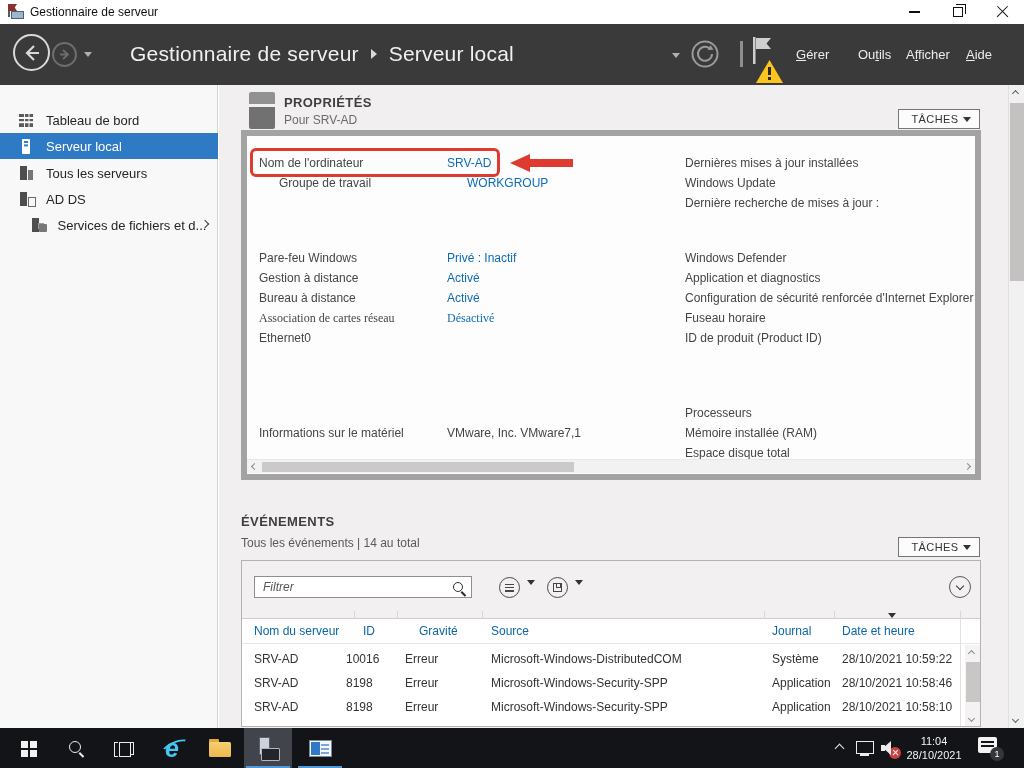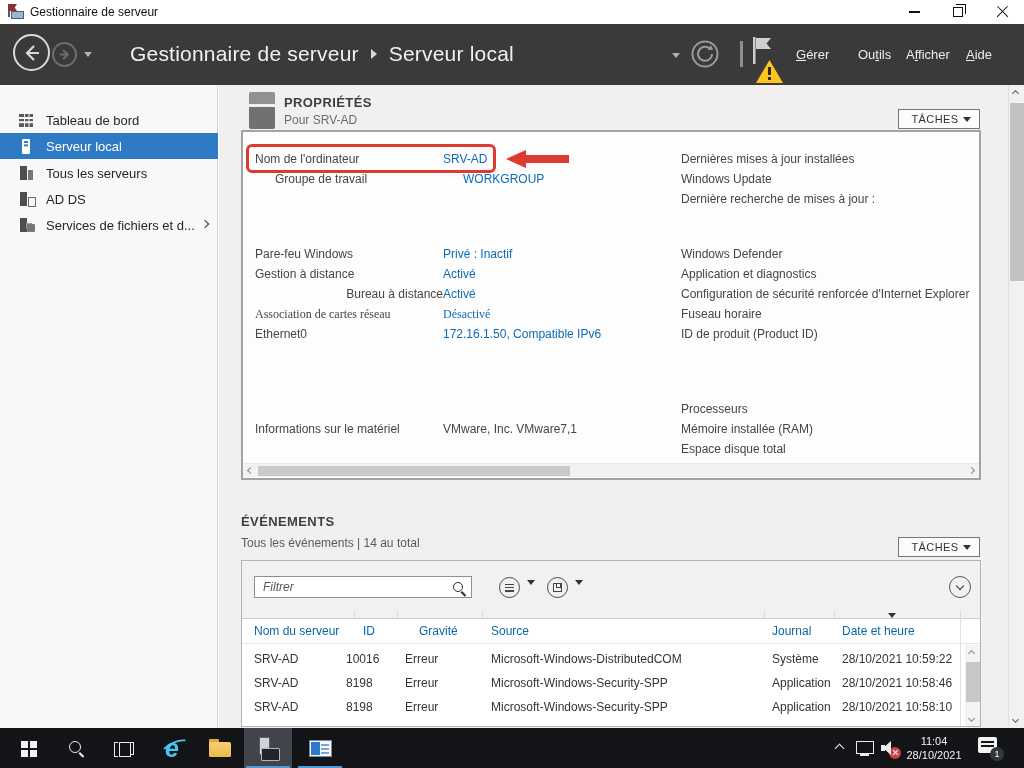--- a/index.html
+++ b/index.html
@@ -39,21 +39,21 @@
   .warn-tri { position:absolute; left:4px; top:24px; width:27px; height:23px; background:#fcc41e; clip-path:polygon(50% 0,100% 100%,0 100%); }
   .warn-tri .bar { position:absolute; left:12px; top:7px; width:3px; height:8px; background:#2b2b2b; }
   .warn-tri .dot { position:absolute; left:12px; top:17px; width:3px; height:3px; background:#2b2b2b; }
   .menu-item { position:absolute; top:21px; height:20px; line-height:20px; font-size:13px; color:#ececec; }
   .menu-item .key { text-decoration:underline; }
   .m1 { left:796px; } .m2 { left:858px; } .m3 { left:906px; } .m4 { left:966px; }
 
   
   .sidebar { position:absolute; left:0; top:85px; width:218px; height:643px; background:#f9f8f8; border-right:1px solid #d6d3d3; }
   .side-item { position:absolute; left:0; width:218px; height:26px; display:flex; align-items:center; padding-left:18px; gap:11px; font-size:13px; color:#262626; }
-  .s1 { top:22px; } .s2 { top:48px; background:#2f7ac5; color:#fff; } .s3 { top:75px; } .s4 { top:101px; } .s5 { top:127px; }
+  .s1 { top:22px; } .s2 { top:48px; background:#2f7ac5; color:#fff; } .s3 { top:75px; } .s4 { top:101px; } .s5 { top:127px;justify-content:center; }
   .si { position:relative; width:17px; height:15px; flex:0 0 17px; }
   .si-dash::before { content:""; position:absolute; left:1px; top:1px; width:14px; height:13px; background:#5b5b5b; }
   .si-dash .vlines { position:absolute; left:5.5px; top:1px; width:1.5px; height:13px; background:#f9f8f8; box-shadow:4.5px 0 #f9f8f8; }
   .si-dash .hline  { position:absolute; left:1px; top:4.8px; width:14px; height:1.5px; background:#f9f8f8; box-shadow:0 4.2px #f9f8f8; }
   .si-tower::before { content:""; position:absolute; left:4px; top:0; width:8px; height:15px; background:#fff; border-radius:1px; }
   .si-tower::after  { content:""; position:absolute; left:6px; top:2.5px; width:4px; height:1.6px; background:#2f7ac5; box-shadow:0 3.4px #2f7ac5; }
   .si-servers::before { content:""; position:absolute; left:2px; top:0; width:7px; height:14px; background:#4e4e4e; }
   .si-servers::after  { content:""; position:absolute; left:10px; top:4px; width:5px; height:10px; background:#777; }
   .si-adds::before { content:""; position:absolute; left:2px; top:0; width:7px; height:14px; background:#4e4e4e; }
   .si-adds::after  { content:""; position:absolute; left:10px; top:5px; width:6px; height:8px; border:1.6px solid #6a6a6a; }
@@ -66,29 +66,29 @@
   .props-icon { position:absolute; left:30px; top:7px; width:26px; height:37px; border-radius:2px;
                 background:linear-gradient(#919191 0 12px,#f1efef 12px 15px,#717171 15px 100%); }
   .sec-title { position:absolute; font-size:13px; font-weight:bold; color:#3f3f3f; letter-spacing:.4px; }
   .props-title { left:65px; top:10px; }
   .props-sub { position:absolute; left:65px; top:28px; font-size:12px; color:#6b6b6b; }
   .tasks-btn { position:absolute; left:679px; width:82px; height:20px; background:#fcfcfc; border:1px solid #767676; display:flex; align-items:center; padding:0 8px; }
   .tb1 { top:24px; } .tb2 { top:452px; }
   .tasks-label { flex:1; text-align:center; font-size:11px; color:#333; letter-spacing:.4px; }
 
   
-  .props-panel { position:absolute; left:22px; top:45px; width:740px; height:350px; background:#fdfdfd; border:2px solid #a3a3a3; overflow:hidden; }
+  .props-panel { position:absolute; left:22px; top:45px; width:740px; height:350px; background:#fdfdfd; border:6px solid #a3a3a3; overflow:hidden; }
   .prow { position:absolute; height:20px; line-height:20px; font-size:12px; display:flex; }
   .plabel { width:188px; color:#454545; }
   .pvalue { color:#0d6cb8; white-space:nowrap; }
   .pvalue.plain { color:#454545; }
   .prl { position:absolute; left:438px; height:20px; line-height:20px; font-size:12px; color:#454545; white-space:nowrap; }
   .g1a { top:17px; left:12px; } .g1b { top:37px; left:12px;margin-left:20px; }
   .r1a { top:17px; } .r1b { top:37px; } .r1c { top:57px; }
-  .g2a { top:112px; left:12px; } .g2b { top:132px; left:12px; } .g2c { top:152px; left:12px;text-align:right; } .g2d { top:172px; left:12px;font-family:Liberation Serif, serif; } .g2e { top:192px; left:12px; }
+  .g2a { top:112px; left:12px; } .g2b { top:132px; left:12px; } .g2c { top:152px; left:12px; } .g2d { top:172px; left:12px;font-family:Liberation Serif, serif; } .g2e { top:192px; left:12px; }
   .r2a { top:112px; } .r2b { top:132px; } .r2c { top:152px; } .r2d { top:172px; } .r2e { top:192px; }
   .g3a { top:267px; left:12px; } .g3b { top:287px; left:12px; }
   .r3a { top:267px; } .r3b { top:287px; } .r3c { top:307px; }
   .annot-box { position:absolute; left:3px; top:12px; width:250px; height:29px; border:3px solid #de3b30; border-radius:6px; }
   .annot-arrow { position:absolute; left:263px; top:18px; width:63px; height:18px; }
   .annot-arrow .head { position:absolute; left:0; top:0; width:0; height:0; border-top:9px solid transparent; border-bottom:9px solid transparent; border-right:20px solid #de3b30; }
   .annot-arrow .shaft { position:absolute; left:18px; top:5px; width:45px; height:8px; background:#de3b30; }
   .props-hscroll { position:absolute; left:0; right:0; bottom:1px; height:14px; background:#f3f2f2; border-top:1px solid #e8e8e8; }
   .hthumb { position:absolute; left:15px; top:2px; width:312px; height:10px; background:#cbc9c9; }
   .chev { width:7px; height:7px; border-right:1.7px solid #8a8a8a; border-bottom:1.7px solid #8a8a8a; display:inline-block; }
@@ -317,21 +317,20 @@
       <div class="prow g2c">
           <span class="plabel">Bureau à distance</span>
           <span class="pvalue">Activé</span>
         </div>
       <div class="prow g2d">
           <span class="plabel">Association de cartes réseau</span>
           <span class="pvalue">Désactivé</span>
         </div>
       <div class="prow g2e">
           <span class="plabel">Ethernet0</span>
-          <span class="pvalue">172.16.1.50, Compatible IPv6</span>
         </div>
       <div class="prl r2a">Windows Defender</div>
       <div class="prl r2b">Application et diagnostics</div>
       <div class="prl r2c">Configuration de sécurité renforcée d'Internet Explorer</div>
       <div class="prl r2d">Fuseau horaire</div>
       <div class="prl r2e">ID de produit (Product ID)</div>
 
       <div class="prow g3b">
           <span class="plabel">Informations sur le matériel</span>
           <span class="pvalue plain">VMware, Inc. VMware7,1</span>

